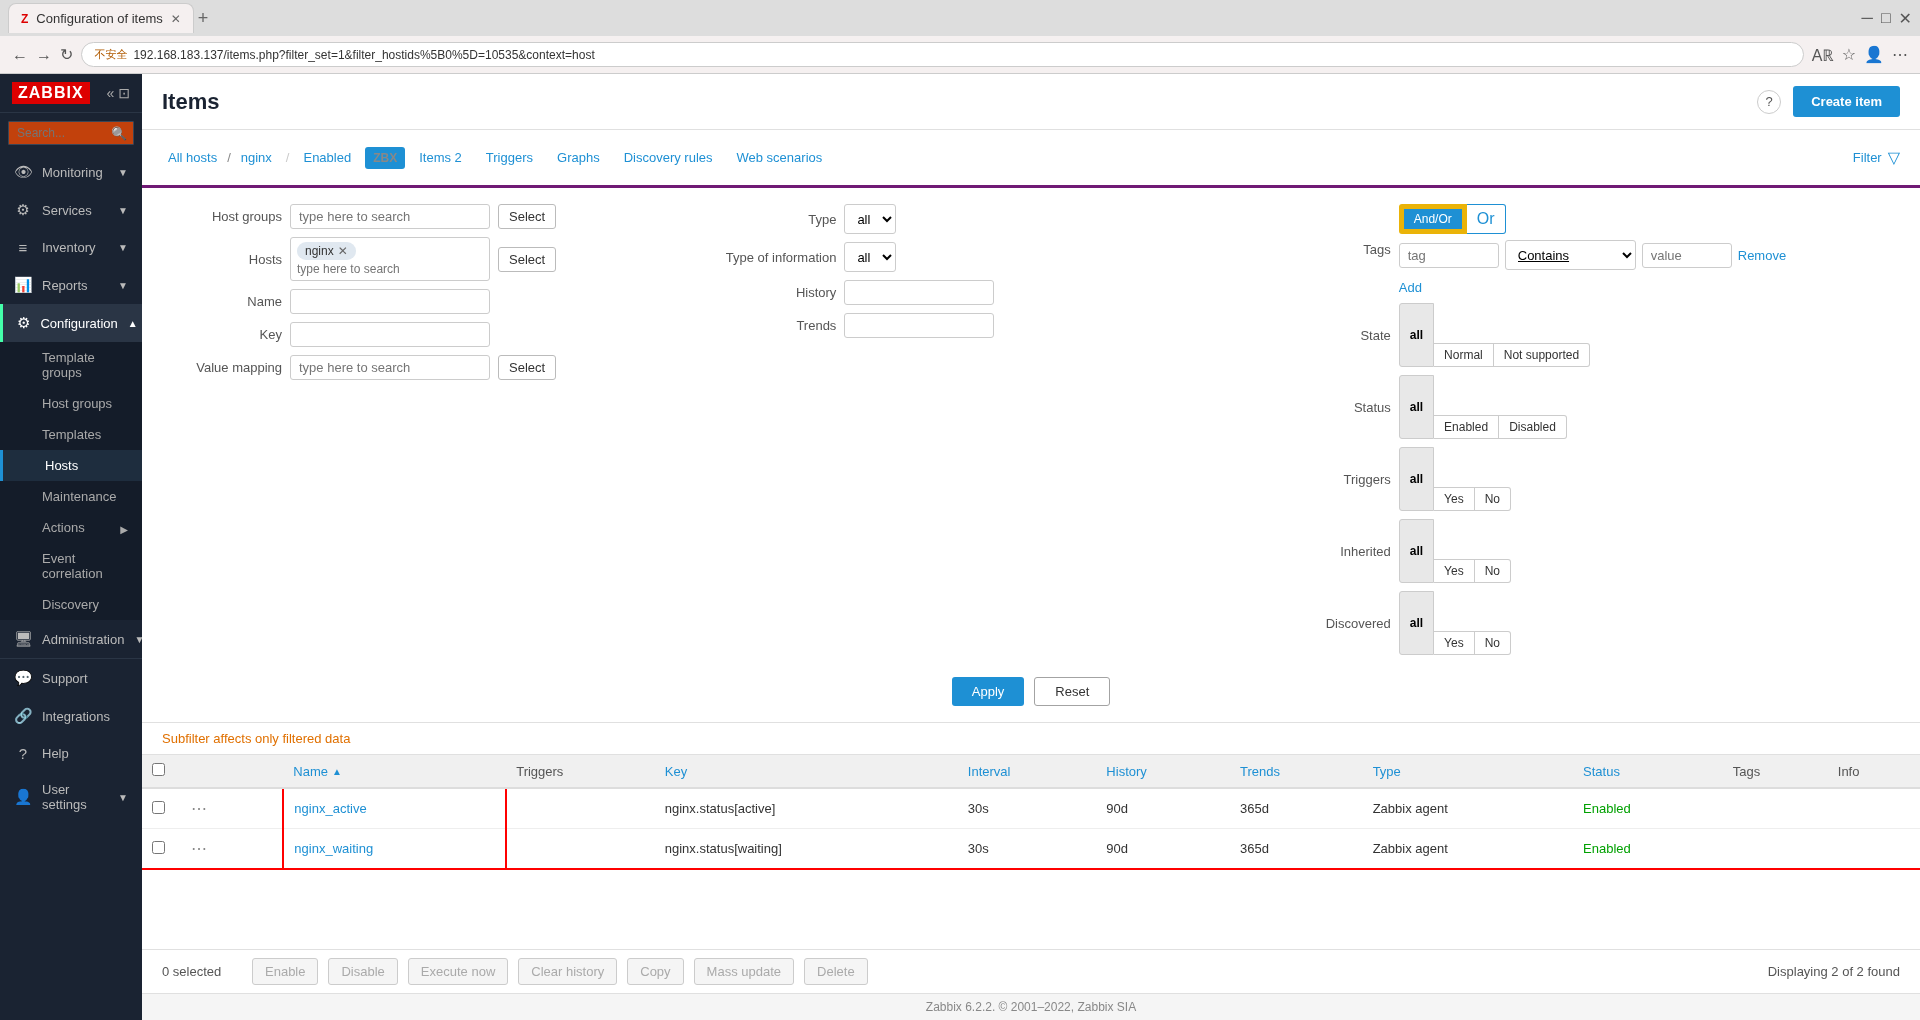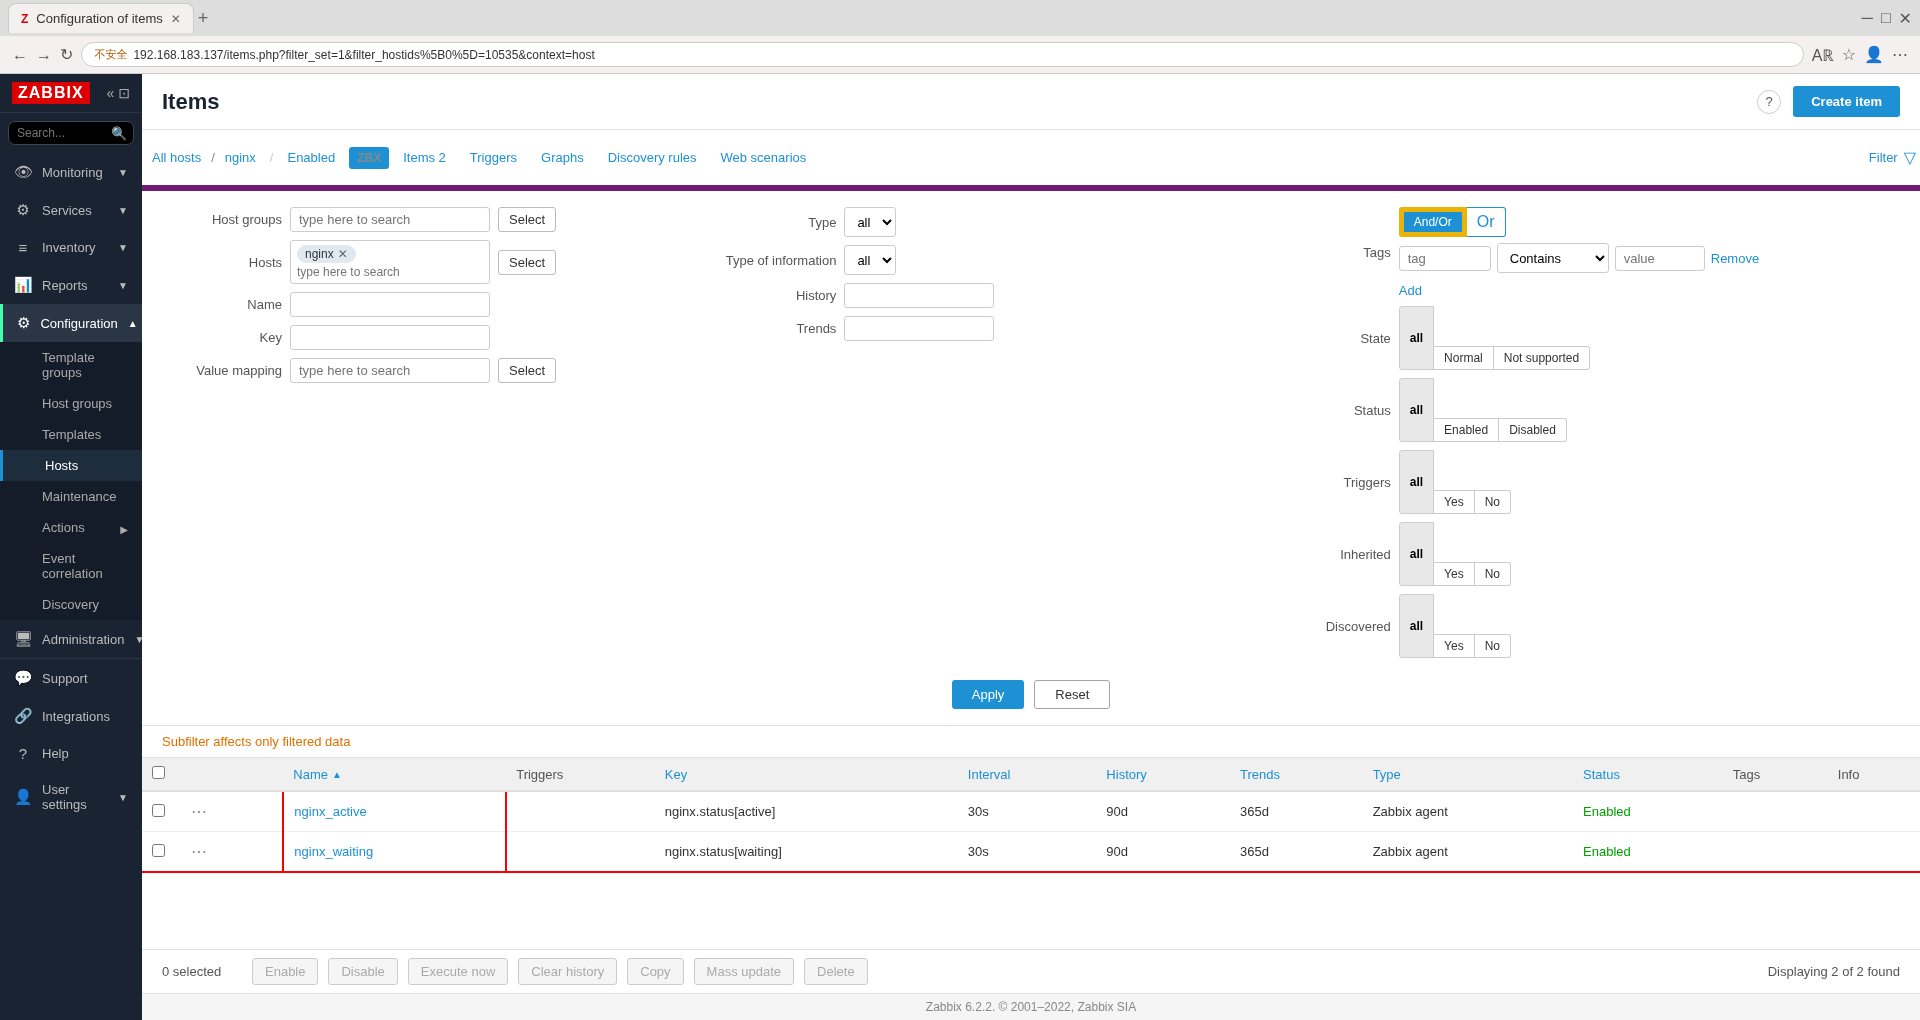--- a/index.html
+++ b/index.html
@@ -46,21 +46,21 @@
     .main-content { flex: 1; display: flex; flex-direction: column; overflow: hidden; background: #15803d; }
 
     
     .page-header { background: #fff; padding: 12px 20px; display: flex; align-items: center; justify-content: space-between; border-bottom: 1px solid #e0e0e0; }
     .page-title { font-size: 22px; font-weight: bold; color: #1a2332; }
     .page-header-actions { display: flex; align-items: center; gap: 12px; }
     .help-btn { background: none; border: 1px solid #ccc; border-radius: 50%; width: 24px; height: 24px; cursor: pointer; font-size: 13px; color: #555; display: flex; align-items: center; justify-content: center; }
     .create-btn { background: #1e90d4; color: #fff; border: none; padding: 8px 18px; border-radius: 3px; cursor: pointer; font-size: 13px; font-weight: bold; }
 
     
-    .page-tabs { background: #fff; padding: 0 4px; border-bottom: 6px solid #701a75; display: flex; align-items: center; gap: 0; }
+    .page-tabs { background: #fff; padding: 0 20px; border-bottom: 3px solid #701a75; display: flex; align-items: center; gap: 0; }
     .breadcrumb { display: flex; align-items: center; gap: 4px; padding: 10px 0; font-size: 13px; }
     .breadcrumb a { color: #1e90d4; text-decoration: none; }
     .breadcrumb span { color: #888; }
     .tab-link { color: #1e90d4; text-decoration: none; padding: 10px 6px; display: inline-block; font-size: 13px; }
     .tab-zbx { background: #1e90d4; color: #fff; padding: 4px 8px; border-radius: 3px; font-size: 12px; font-weight: bold; margin: 0 4px; }
     .filter-btn { margin-left: auto; display: flex; align-items: center; gap: 6px; color: #1e90d4; cursor: pointer; font-size: 13px; }
     .filter-icon { font-size: 16px; }
 
     
     .filter-area { background: #fff; padding: 16px 20px; border-bottom: 1px solid #e0e0e0; }
@@ -157,21 +157,21 @@
   <div class="sidebar">
     <div class="sidebar-logo">
       <span class="logo-text">ZABBIX</span>
       <div class="sidebar-logo-actions">
         <button class="sidebar-logo-btn">«</button>
         <button class="sidebar-logo-btn">⊡</button>
       </div>
     </div>
     <div class="sidebar-search">
       <div class="sidebar-search-wrap">
-        <input type="text" style="width: 100%; background: #000000; border: 1px solid rgb(58, 69, 85); color: rgb(204, 204, 204); padding: 4px 24px 4px 8px; border-radius: 7px; font-size: 12px;" placeholder="Search...">
+        <input type="text" style="width: 100%; background: #c2410c; border: 1px solid rgb(58, 69, 85); color: rgb(204, 204, 204); padding: 4px 24px 4px 8px; border-radius: 1px; font-size: 12px;" placeholder="Search...">
         <span class="sidebar-search-icon">🔍</span>
       </div>
     </div>
     <nav class="sidebar-nav">
       <div class="sidebar-item">
         <span class="icon">👁</span>
         <span>Monitoring</span>
         <span class="arrow">▼</span>
       </div>
       <div class="sidebar-item">
@@ -351,22 +351,22 @@
         <div style="flex:1.2;">
 
           <div class="filter-row">
             <label class="filter-label">Tags</label>
             <div style="display:flex;flex-direction:column;gap:6px;">
               <div style="display:flex;gap:0;">
                 <button style="background:#1e90d4;color:#fff;border:5px solid #eab308;padding:3px 10px;border-radius:3px 0 0 3px;cursor:pointer;font-size:12px;">And/Or</button>
                 <button style="background:#fff;color:#1e90d4;border:1px solid #1e90d4;padding:3px 10px;border-radius:0 3px 3px 0;border-left:none;cursor:pointer;font-size:16px;">Or</button>
               </div>
               <div style="display:flex;align-items:center;gap:6px;">
-                <input type="text" class="filter-input" style="width: 92px;" placeholder="tag">
-                <select class="filter-select" style="width:112px;">
+                <input type="text" class="filter-input" style="width: 100px;" placeholder="tag">
+                <select class="filter-select" style="width:131px;text-decoration:underline;">
                   <option>Contains</option>
                 </select>
                 <input type="text" class="filter-input" style="width: 90px;" placeholder="value">
                 <a href="#" class="remove-link">Remove</a>
               </div>
               <a href="#" class="add-link">Add</a>
             </div>
           </div>
 
           <div class="filter-row">

